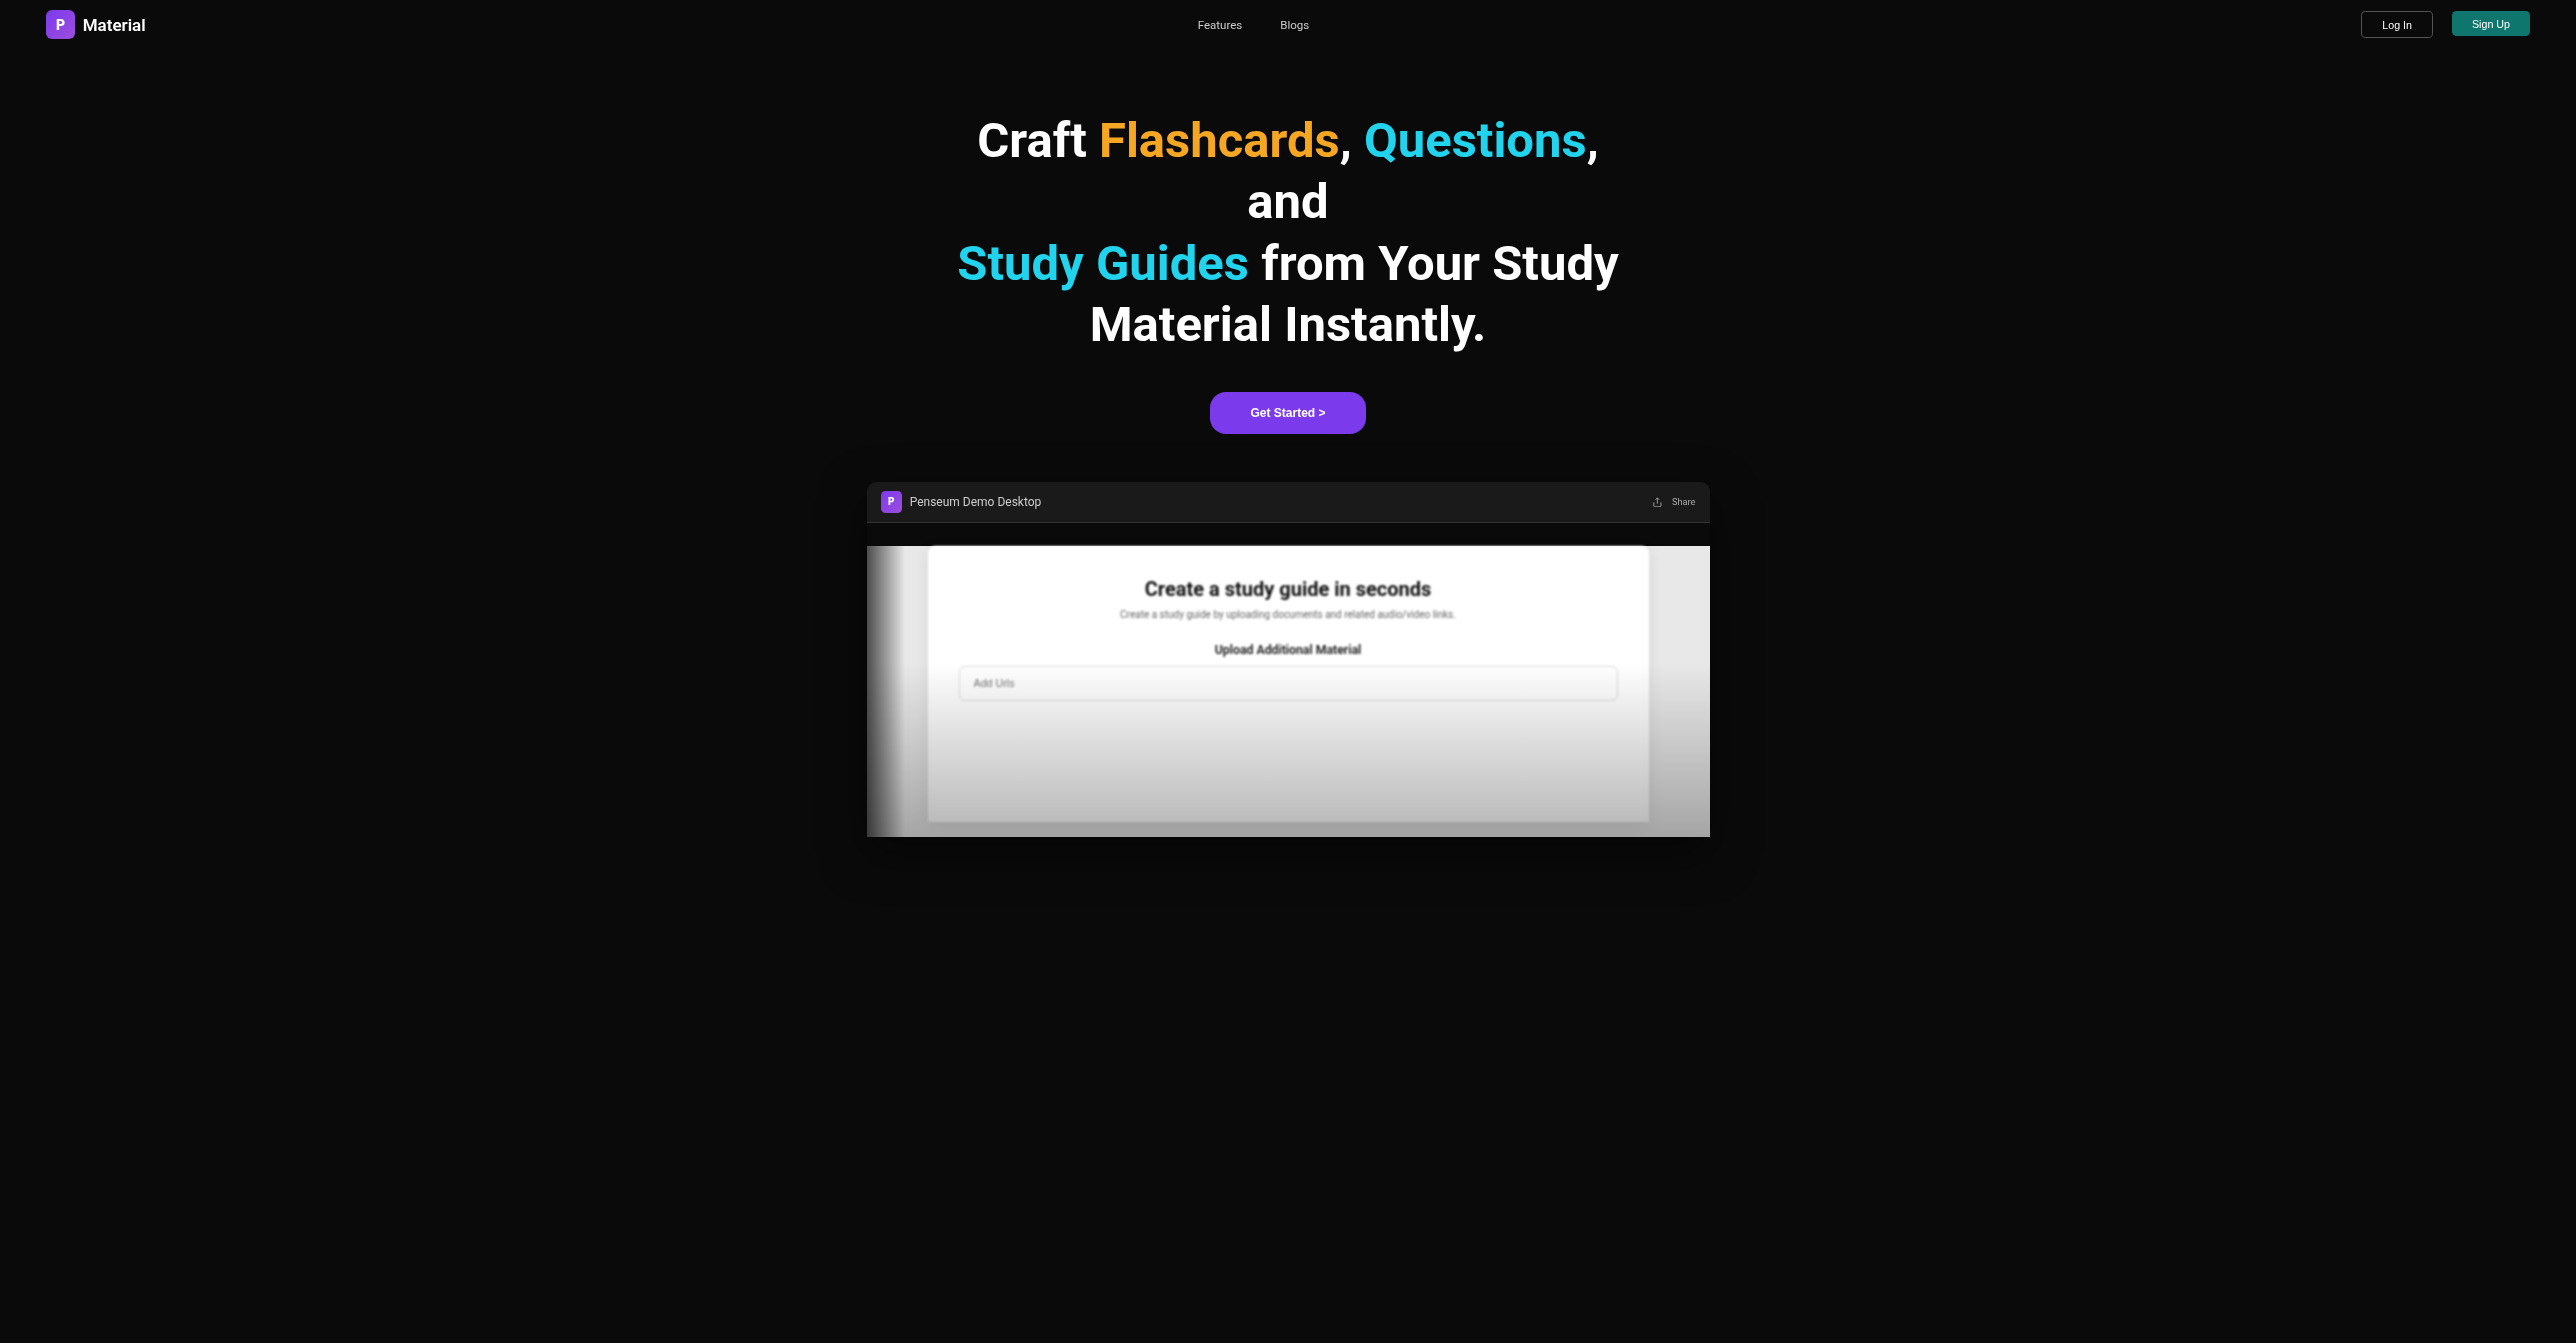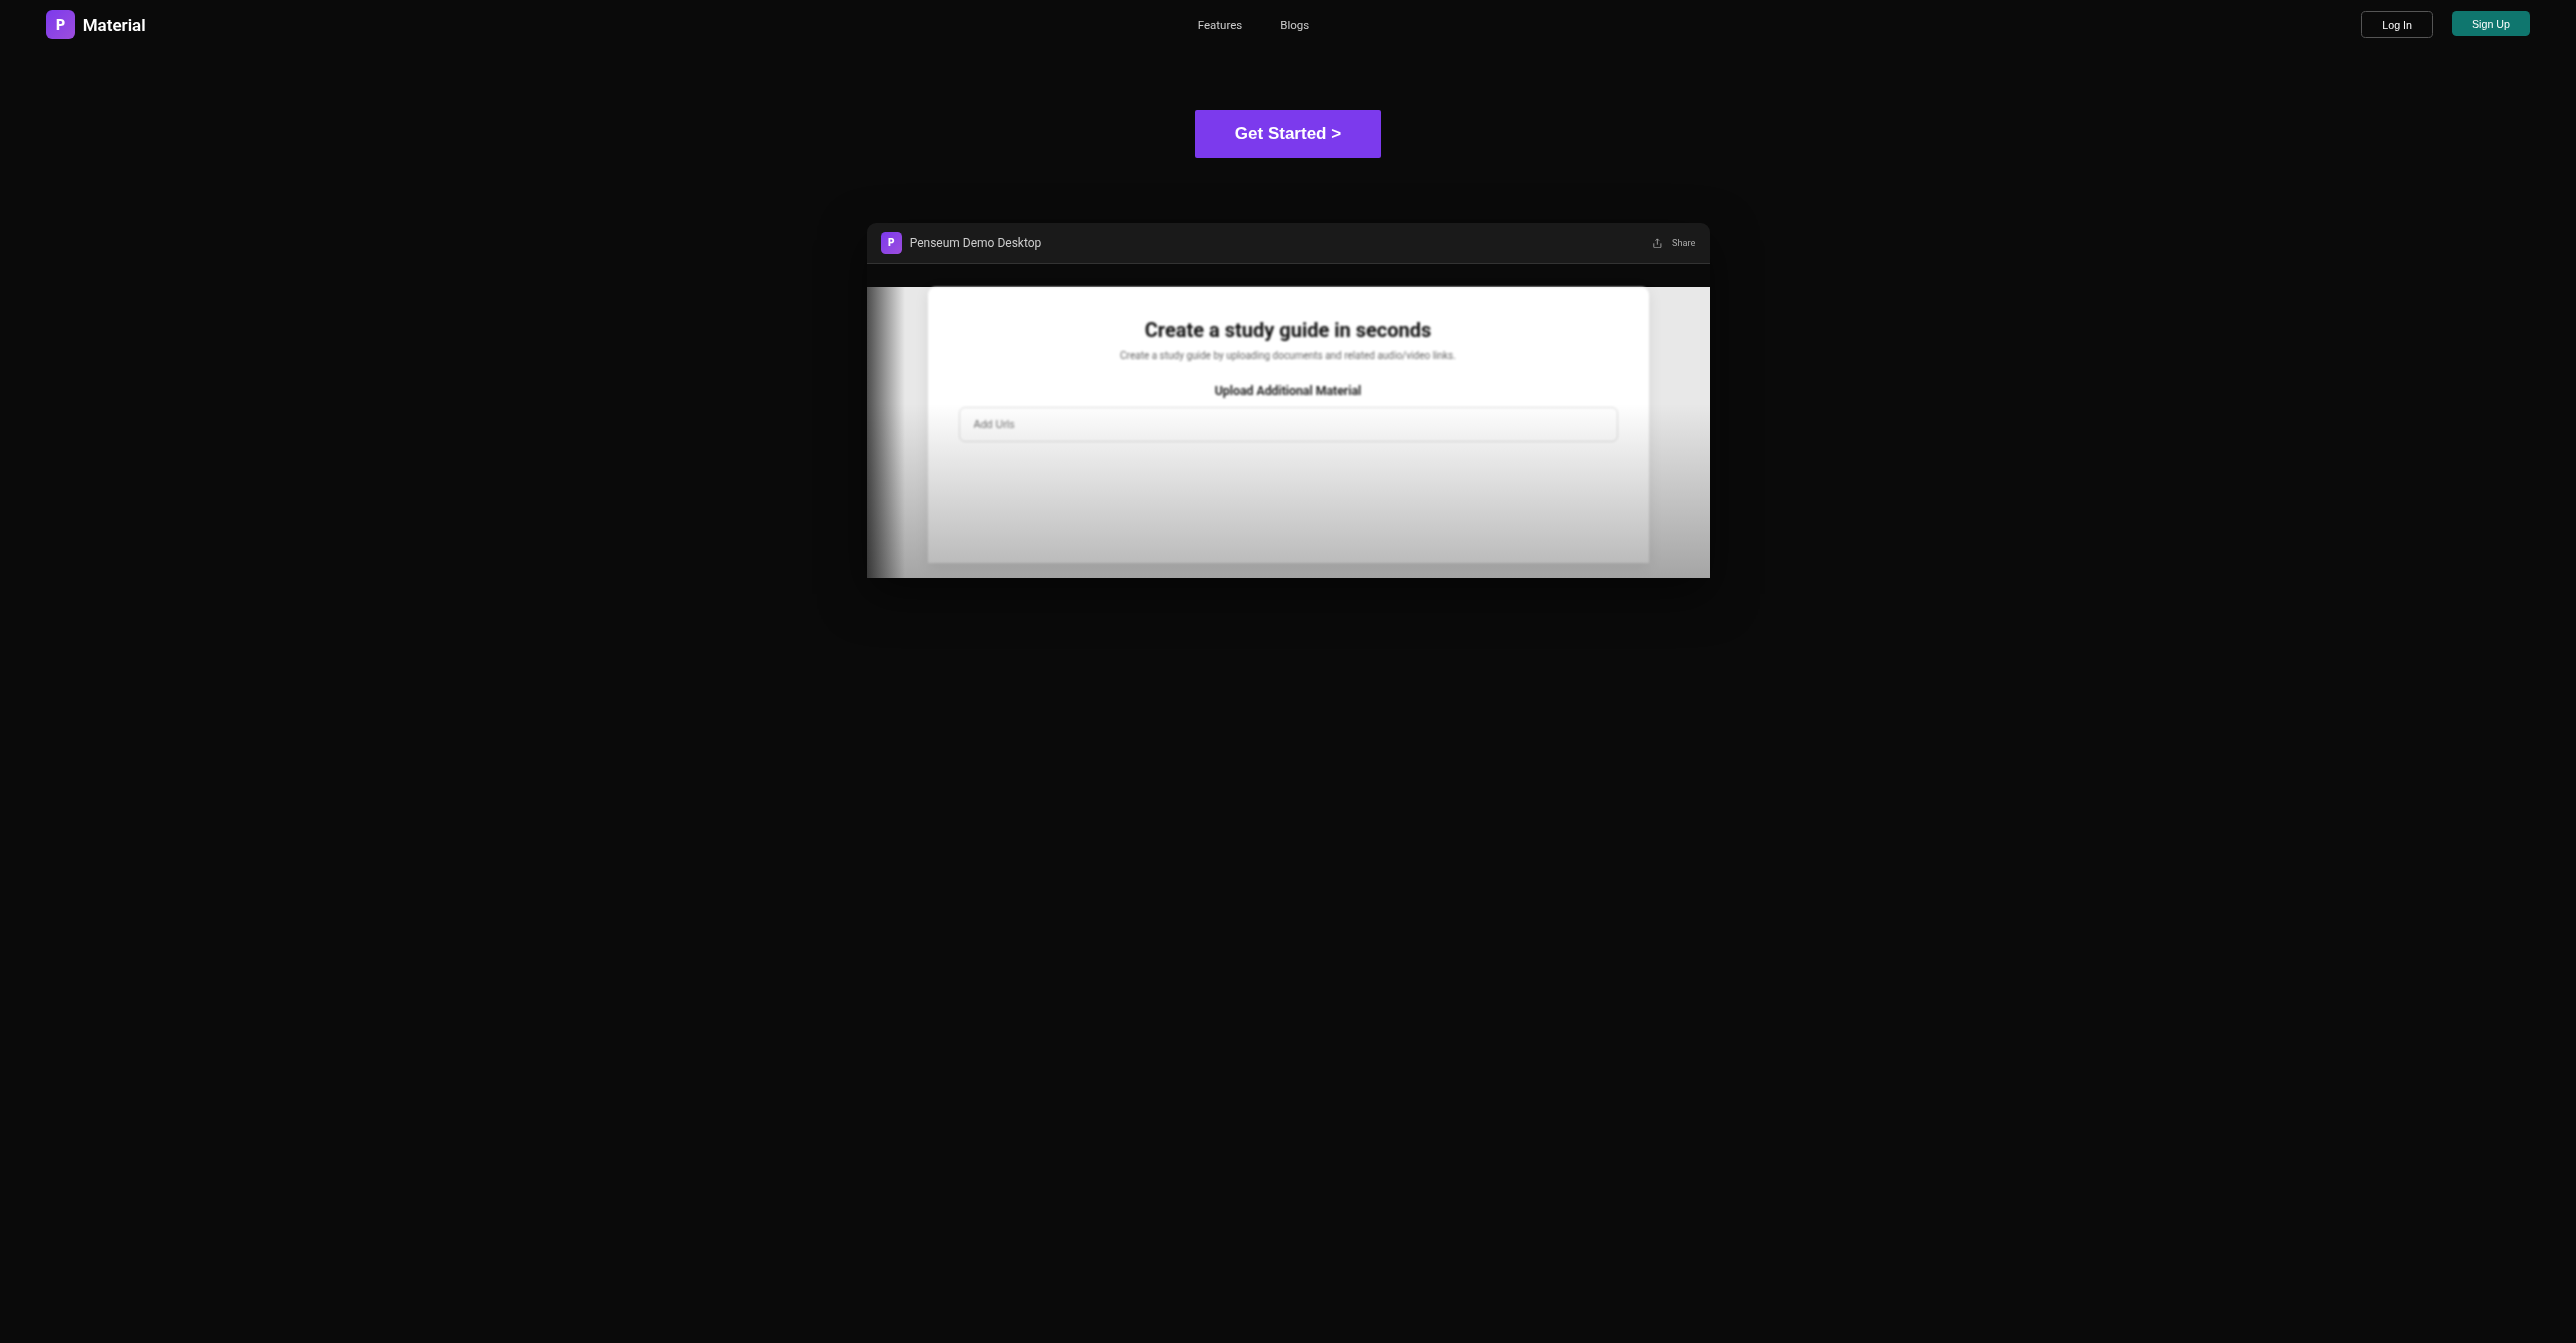--- a/index.html
+++ b/index.html
@@ -116,25 +116,25 @@
 
     .hero-title .highlight-cyan {
       color: #22d3ee;
     }
 
     .btn-get-started {
       background: #7c3aed;
       border: none;
       color: white;
       padding: 14px 40px;
-      border-radius: 2px;
-      font-size: 17px;
+      border-radius: 16px;
+      font-size: 12px;
       cursor: pointer;
       font-weight: 600;
-      margin-bottom: 65px;
+      margin-bottom: 48px;
     }
 
     
     .demo-container {
       width: 100%;
       max-width: 843px;
       margin: 0 auto;
       border-radius: 9.2px 9.2px 0 0;
       overflow: hidden;
       box-shadow: 0 15.3px 46px rgba(0,0,0,0.5);
@@ -268,20 +268,25 @@
     <a class="nav-link">Blogs</a>
   </div>
 
   <div class="navbar-actions">
     <button class="btn-login">Log In</button>
     <button class="btn-signup">Sign Up</button>
   </div>
 </nav>
 
 <section class="hero">
+  <h1 class="hero-title">
+    <span>Craft </span><span class="highlight-orange">Flashcards</span><span>, </span><span class="highlight-cyan">Questions</span><span>, and</span>
+    <br>
+    <span class="highlight-cyan">Study Guides</span><span> from Your Study Material Instantly.</span>
+  </h1>
 
   <button class="btn-get-started">Get Started &gt;</button>
 
   <div class="demo-container">
     <div class="demo-header">
       <div class="demo-header-left">
         <div class="demo-logo-small">
           <span>P</span>
         </div>
         <span class="demo-title-text">Penseum Demo Desktop</span>

